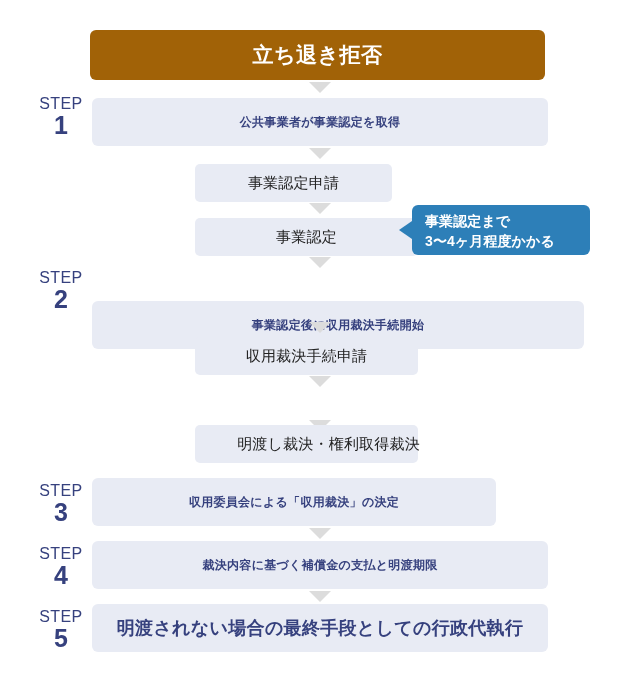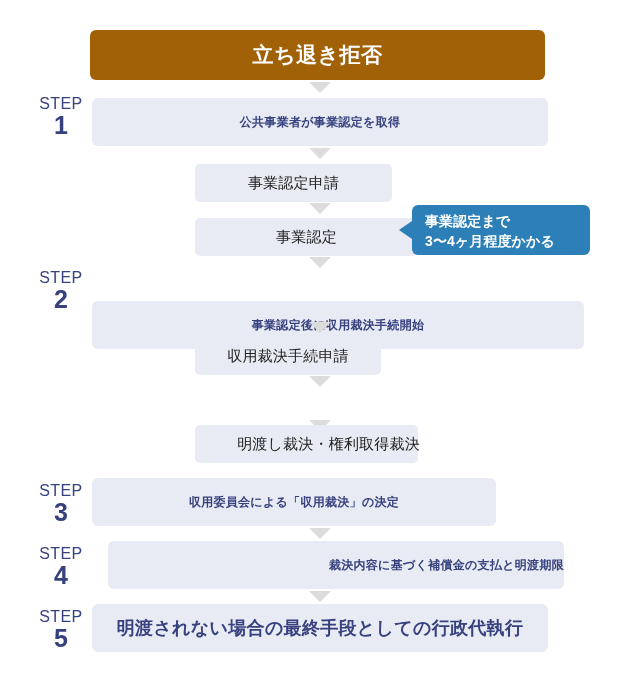--- a/index.html
+++ b/index.html
@@ -158,21 +158,21 @@
   <div class="step-badge" style="left:30px; top:270px;">
     <span class="step-word">STEP</span>
     <span class="step-num">2</span>
   </div>
   <div class="node node-step" style="left:92px; top:272px; width:492px; height:48px;margin-top:29px;">
     <span>事業認定後に収用裁決手続開始</span>
   </div>
 
   <div class="connector" style="left:309px; top:322px;"></div>
 
-  <div class="node node-sub" style="left:195px; top:337px; width:186px; height:38px;">
+  <div class="node node-sub" style="left:195px; top:337px; width:223px; height:38px;">
     <span>収用裁決手続申請</span>
   </div>
 
   <div class="connector" style="left:309px; top:376px;"></div>
 
 
   <div class="connector" style="left:309px; top:420px;"></div>
 
   <div class="node node-sub" style="left:195px; top:425px; width:223px; height:38px;padding-left:44px;">
     <span>明渡し裁決・権利取得裁決</span>
@@ -185,21 +185,21 @@
   <div class="node node-step" style="left:92px; top:478px; width:404px; height:48px;">
     <span>収用委員会による「収用裁決」の決定</span>
   </div>
 
   <div class="connector" style="left:309px; top:528px;"></div>
 
   <div class="step-badge" style="left:30px; top:546px;">
     <span class="step-word">STEP</span>
     <span class="step-num">4</span>
   </div>
-  <div class="node node-step" style="left:108px; top:541px; width:456px; height:48px;justify-content:flex-end;">
+  <div class="node node-step" style="left:92px; top:541px; width:456px; height:48px;">
     <span>裁決内容に基づく補償金の支払と明渡期限</span>
   </div>
 
   <div class="connector" style="left:309px; top:591px;"></div>
 
   <div class="step-badge" style="left:30px; top:609px;">
     <span class="step-word">STEP</span>
     <span class="step-num">5</span>
   </div>
   <div class="node node-step" style="left:92px; top:604px; width:456px; height:48px; font-size:18px;">

